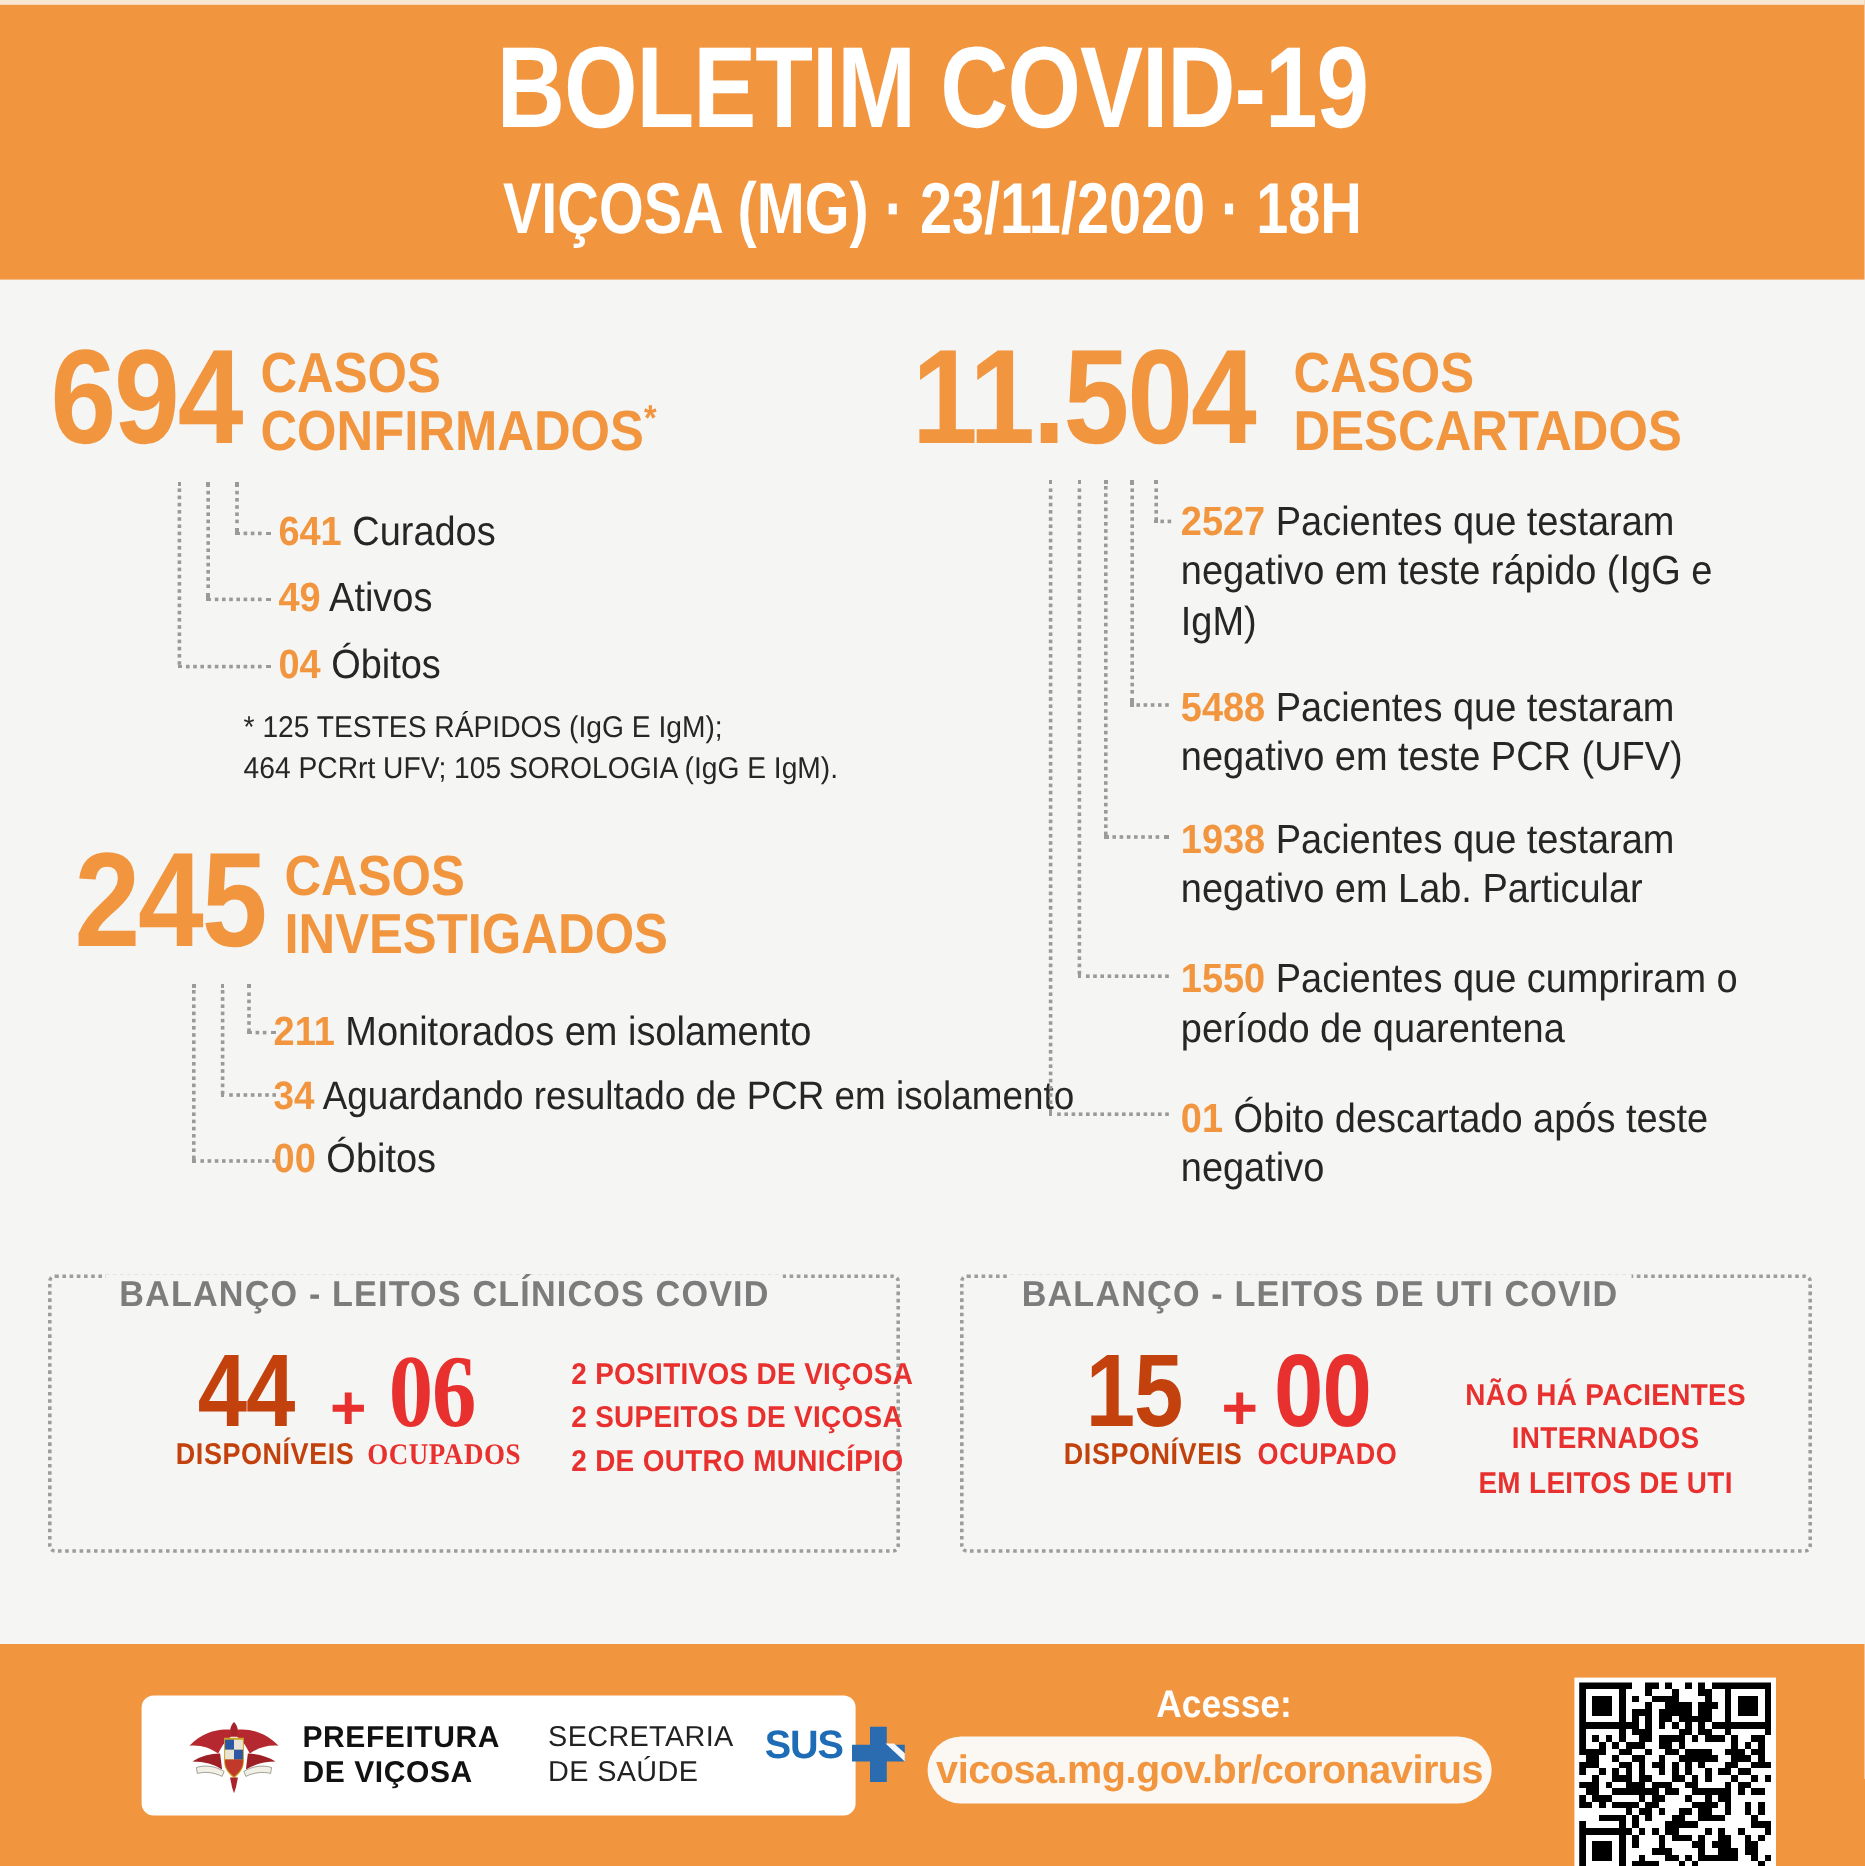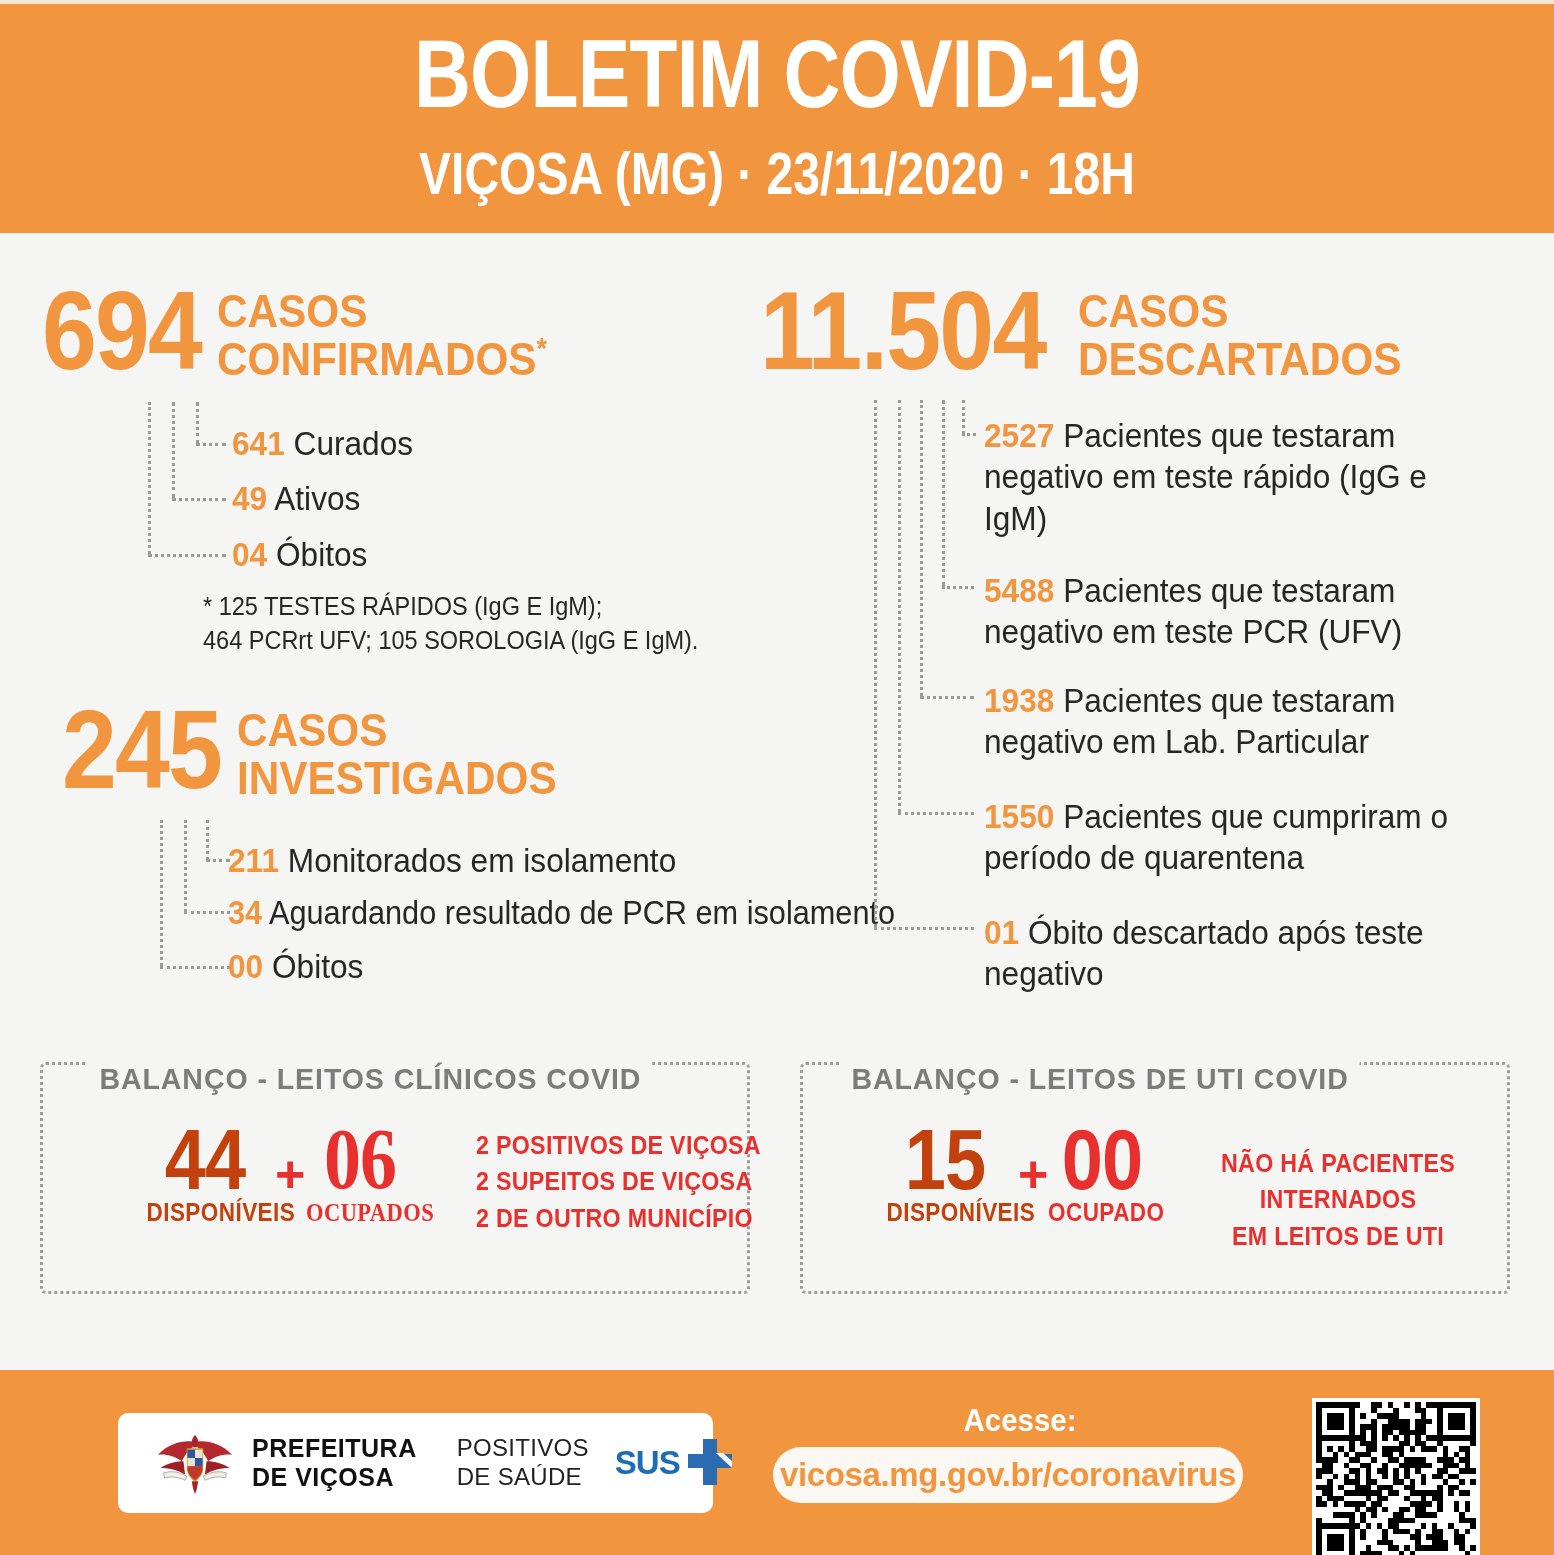--- a/index.html
+++ b/index.html
@@ -153,21 +153,21 @@
   .brasao{width:86px;height:66px;margin-left:34px;flex:none;}
   .pref{
     margin-left:14px;color:#111;font-weight:bold;font-size:25px;
     font-family:"Liberation Sans",sans-serif;line-height:1.15;letter-spacing:0.5px;
   }
   .divider{width:2px;height:60px;background:#111;margin:0 20px;}
   .sec{
     color:#222;font-size:24px;font-family:"Liberation Sans",sans-serif;
     line-height:1.2;letter-spacing:0.3px;
   }
-  .sus{margin-left:26px;display:flex;align-items:center;}
+  .sus{margin-left:26px;display:flex;}
   .sustext{color:#1D6CB5;font-weight:bold;font-size:33px;font-family:"Liberation Sans",sans-serif;letter-spacing:-1px;}
 
   .acesse{
     position:absolute;left:770px;top:1402px;width:500px;text-align:center;
     color:#FFFFFF;font-weight:bold;font-size:32px;
     font-family:"Liberation Sans Narrow","Liberation Sans",sans-serif;
     transform:scaleX(0.92);
   }
   .urlpill{
     position:absolute;left:773px;top:1447px;width:470px;height:56px;
@@ -340,21 +340,21 @@
       <path d="M46 62 L54 62 L52 72 L50 78 L48 72 Z" fill="#A8232B"></path>
       <path d="M12 52 C22 49 32 51 40 56 L38 61 C30 57 21 56 13 58 Z" fill="#F2EFE6" stroke="#8A8A80" stroke-width="0.8"></path>
       <path d="M88 52 C78 49 68 51 60 56 L62 61 C70 57 79 56 87 58 Z" fill="#F2EFE6" stroke="#8A8A80" stroke-width="0.8"></path>
     </svg>
     <div class="pref">
       <div>PREFEITURA</div>
       <div>DE VIÇOSA</div>
     </div>
     <div class="divider"></div>
     <div class="sec">
-      <div>POSITIVOS</div>
+      <div>SECRETARIA</div>
       <div>DE SAÚDE</div>
     </div>
     <div class="sus">
       <span class="sustext">SUS</span>
       <svg width="56" height="56" viewBox="0 0 56 56" style="margin-left:2px;">
         <path d="M21 4 H35 V19 H50 V33 H35 V50 H21 V33 H6 V19 H21 Z" fill="#2B6CB0"></path>
         <path d="M34 18 L50 33 L50 26 L41 18 Z" fill="#FFFFFF" opacity="0.95"></path>
       </svg>
     </div>
   </div>

